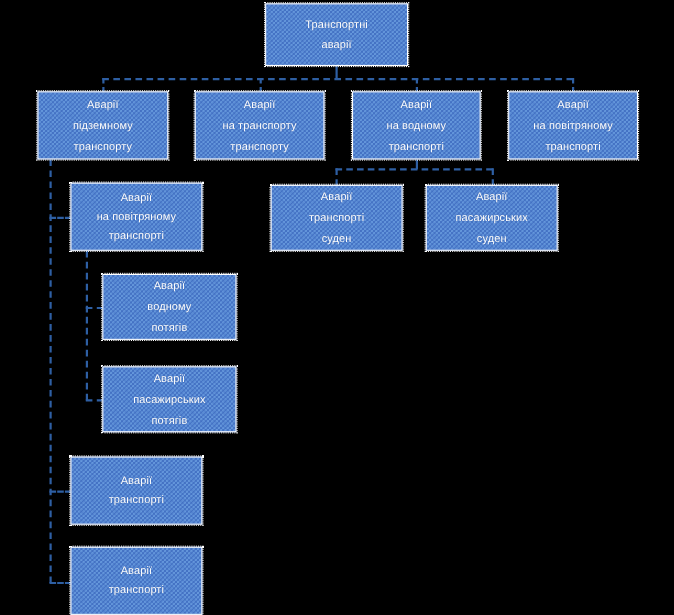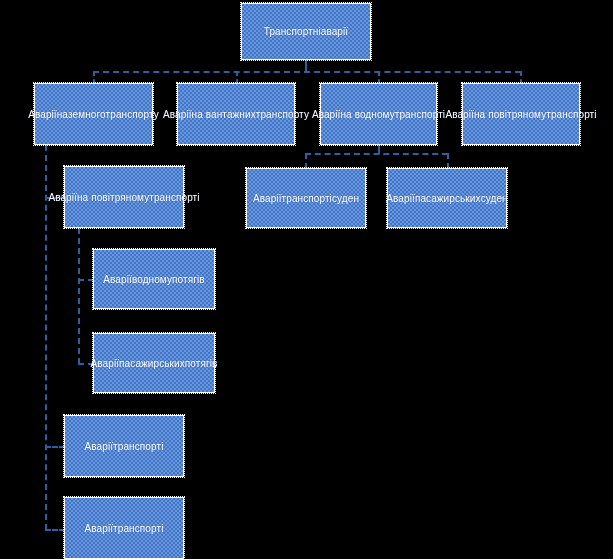--- a/index.html
+++ b/index.html
@@ -29,21 +29,21 @@
     box-sizing:border-box;
     border:1px solid #FFFFFF;
     outline:1px dotted #FFFFFF;
     background-color:#4472C4;
     background-image:
       linear-gradient(45deg,#6699DD 25%,transparent 25%,transparent 75%,#6699DD 75%),
       linear-gradient(45deg,#6699DD 25%,transparent 25%,transparent 75%,#6699DD 75%);
     background-size:4px 4px;
     background-position:0 0,2px 2px;
     display:flex;
-    flex-direction:row;
+    flex-direction:column;
     align-items:center;
     justify-content:center;
     color:#FFFFFF;
     font-size:10px;
     line-height:19px;
     text-align:center;
     letter-spacing:0.1px;
     padding:16px 4px;
     text-shadow:0 0 1px rgba(40,70,130,.55);
   }
@@ -78,27 +78,27 @@
   <div class="conn h" style="left:78px;top:279px;width:16px;"></div>
   <div class="conn h" style="left:78px;top:363px;width:16px;"></div>
 
   <div class="node" style="left:241px;top:3px;width:130px;height:57px;">
     <span class="ln">Транспортні</span>
     <span class="ln">аварії</span>
   </div>
 
   <div class="node" style="left:34px;top:83px;width:119px;height:62px;">
     <span class="ln">Аварії</span>
-    <span class="ln">наземного</span>
+    <span class="ln">підземному</span>
     <span class="ln">транспорту</span>
   </div>
 
   <div class="node" style="left:177px;top:83px;width:118px;height:62px;">
     <span class="ln">Аварії</span>
-    <span class="ln">на вантажних</span>
+    <span class="ln">на транспорту</span>
     <span class="ln">транспорту</span>
   </div>
 
   <div class="node" style="left:320px;top:83px;width:117px;height:62px;">
     <span class="ln">Аварії</span>
     <span class="ln">на водному</span>
     <span class="ln">транспорті</span>
   </div>
 
   <div class="node" style="left:462px;top:83px;width:118px;height:62px;">

